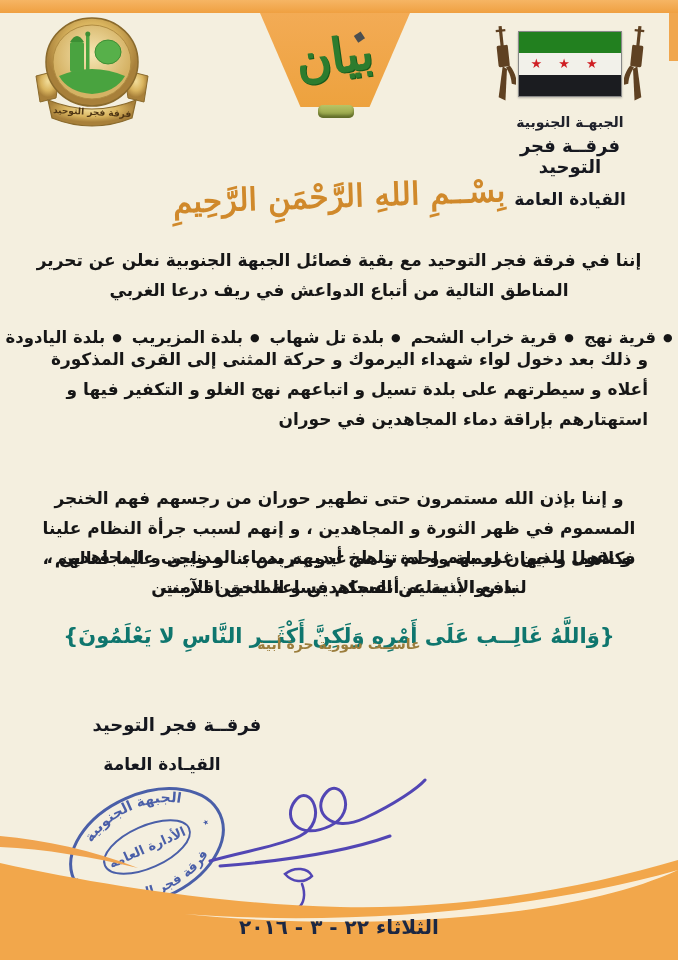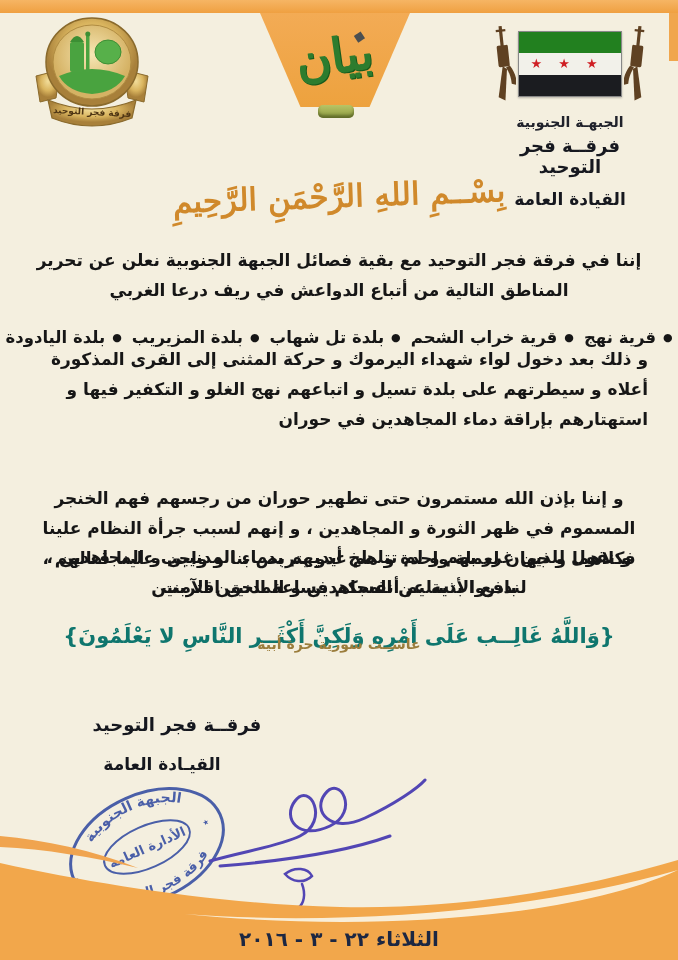--- a/index.html
+++ b/index.html
@@ -81,21 +81,21 @@
   
   .sig-line1{position:absolute;top:714px;left:42px;width:270px;text-align:center;
     font-size:18px;font-weight:bold;color:#15171e;}
   .sig-line2{position:absolute;top:754px;left:42px;width:240px;text-align:center;
     font-size:17px;font-weight:bold;color:#15171e;}
   .stamp{position:absolute;top:772px;left:52px;width:190px;height:150px;opacity:.92;}
   .handsign{position:absolute;top:766px;left:190px;width:270px;height:150px;}
   
   .bottom-deco{position:absolute;bottom:0;left:0;width:678px;height:130px;}
   .date{
-    position:absolute;bottom:9px;left:0;width:100%;text-align:center;
+    position:absolute;bottom:21px;left:0;width:100%;text-align:center;
     color:#1c2742;font-size:20px;font-weight:bold;letter-spacing:1px;
   }
 </style>
 </head>
 <body>
 
 <div class="page">
 
   <div class="top-bar"></div>
   <div class="right-strip"></div>

